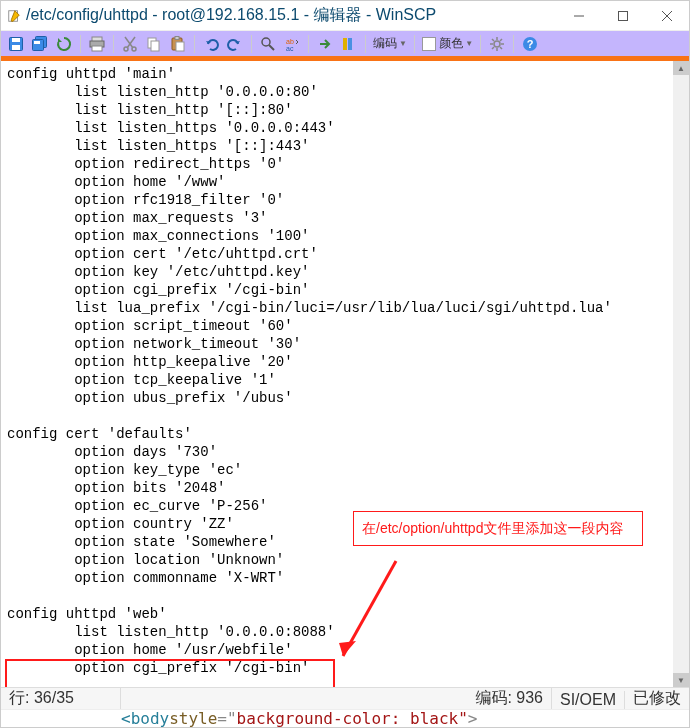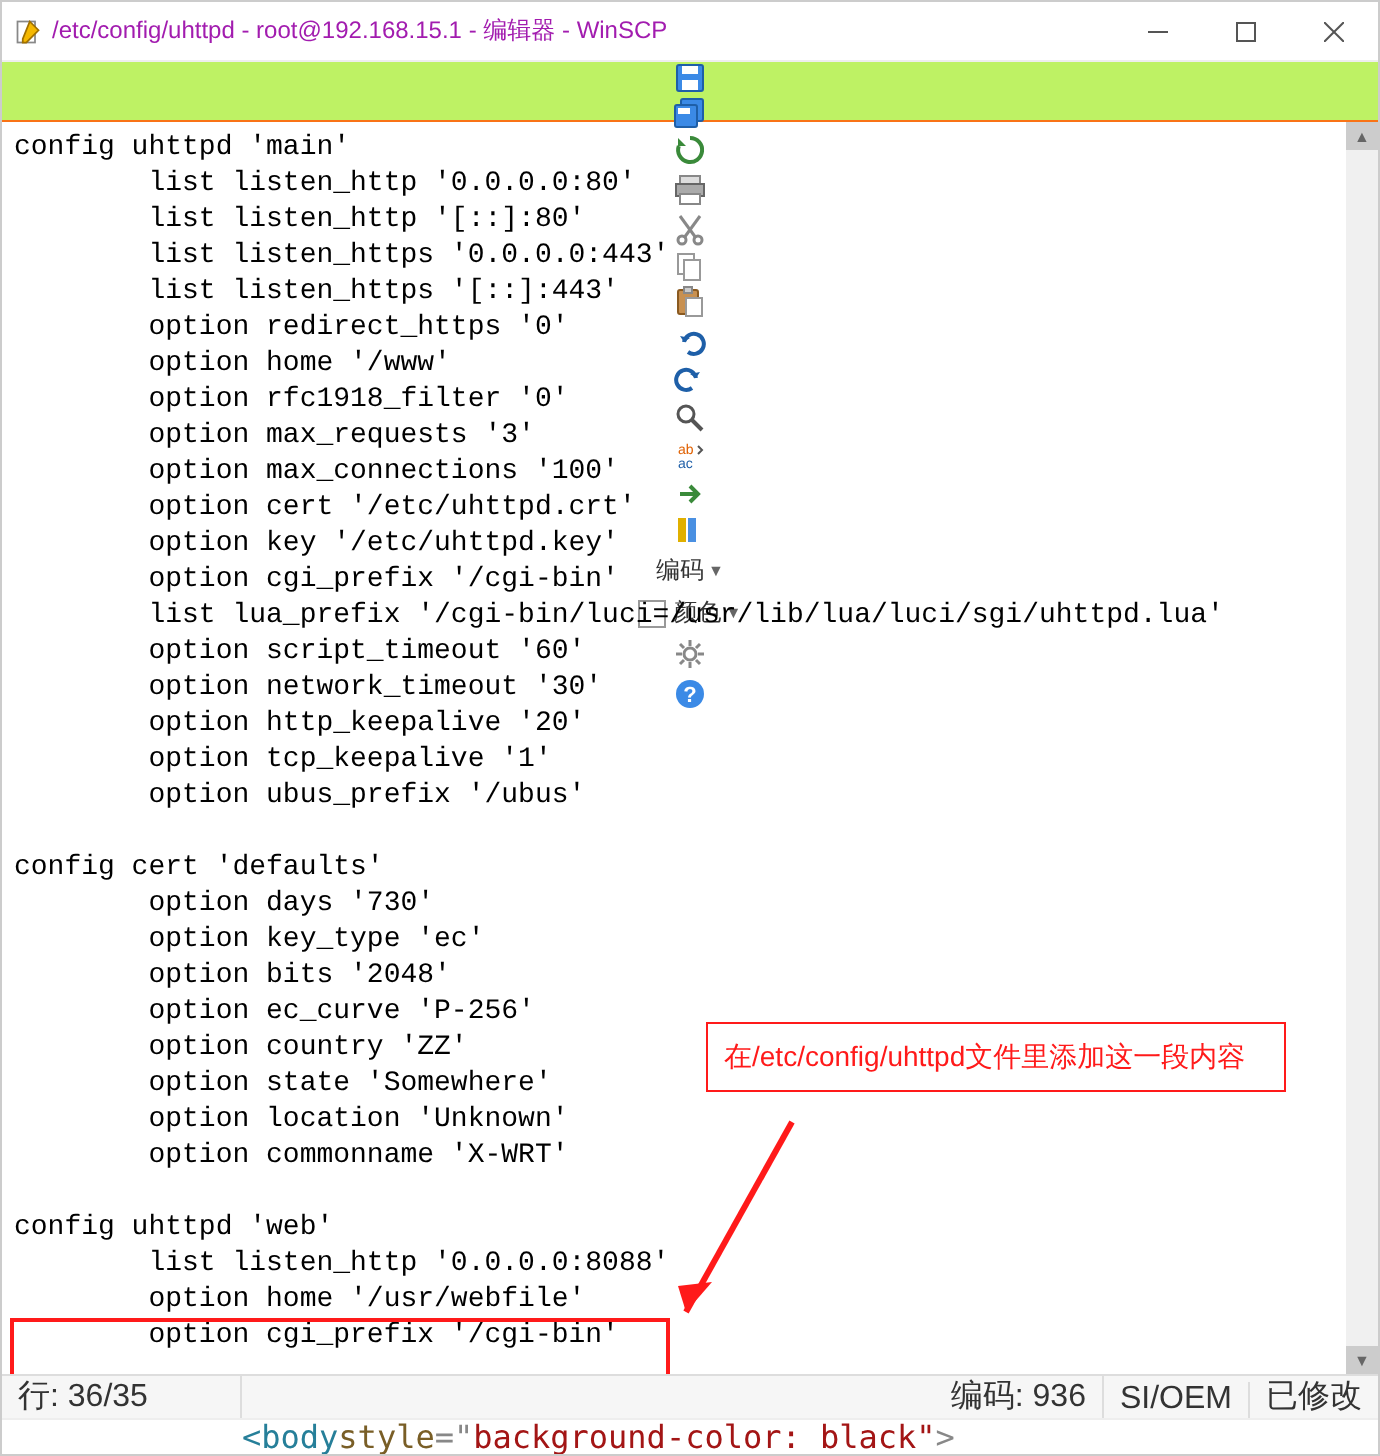--- a/index.html
+++ b/index.html
@@ -1,24 +1,24 @@
 <!DOCTYPE html>
 <html><head>
 <meta charset="utf-8">
 <style>
   * { box-sizing: border-box; margin: 0; padding: 0; }
   body { font-family: "Microsoft YaHei", "Segoe UI", sans-serif; font-size: 12px; background: #fff; }
   .window { width: 690px; height: 728px; border: 1px solid #ccc; display: flex; flex-direction: column; background: #fff; position: relative; }
   .titlebar { height: 30px; background: #fff; display: flex; align-items: center; padding: 0 0 0 6px; border-bottom: 1px solid #eee; }
   .titlebar .icon-edit { width: 14px; height: 14px; margin-right: 5px; }
-  .title-text { flex: 1; color: #a21caf; font-size: 12px; }
+  .title-text { flex: 1; color: #0c4a6e; font-size: 16px; }
   .win-controls { display: flex; }
   .win-btn { width: 44px; height: 30px; display: flex; align-items: center; justify-content: center; color: #888; cursor: pointer; }
   .win-btn svg { width: 10px; height: 10px; display: block; }
-  .toolbar { height: 30px; background: #bef264; border-bottom: 1px solid #f97316; display: flex; align-items: center; padding: 0 4px; gap: 2px; flex-direction: column; }
+  .toolbar { height: 30px; background: #c4b5fd; border-bottom: 5px solid #f97316; display: flex; align-items: center; padding: 0 4px; gap: 2px; }
   .tb-btn { width: 22px; height: 22px; display: flex; align-items: center; justify-content: center; border-radius: 2px; cursor: pointer; }
   .tb-sep { width: 1px; height: 18px; background: #ccc; margin: 0 3px; }
   .tb-label { color: #333; padding: 0 2px; display: flex; align-items: center; cursor: pointer; }
   .tb-drop { font-size: 8px; color: #666; margin-left: 2px; }
   .col-swatch { width: 14px; height: 14px; background: #fff; border: 1px solid #999; }
   .editor { flex: 1; position: relative; overflow: hidden; }
   .code { font-family: Consolas, "Courier New", monospace; font-size: 14px; line-height: 18px; padding: 4px 6px; white-space: pre; color: #000000; }
   .scrollbar-v { position: absolute; right: 0; top: 0; bottom: 0; width: 16px; background: #f0f0f0; }
   .scroll-thumb { width: 16px; height: 14px; background: #ccc; display: flex; align-items: center; justify-content: center; color: #666; font-size: 8px; }
   .highlight-box { position: absolute; border: 2px solid #ff1a1a; }
@@ -209,21 +209,21 @@
         option commonname 'X-WRT'
 
 config uhttpd 'web'
         list listen_http '0.0.0.0:8088'
         option home '/usr/webfile'
         option cgi_prefix '/cgi-bin'
 </div>
 
     <div class="highlight-box" style="left:4px; top:598px; width:330px; height:80px;"></div>
 
-    <div class="annotation" style="left:352px; top:450px; width:290px;">在/etc/config/uhttpd文件里添加这一段内容</div>
+    <div class="annotation" style="left:352px; top:450px; width:290px;">在/etc/option/uhttpd文件里添加这一段内容</div>
 
     <svg class="arrow-svg" style="left:330px; top:490px; width:80px; height:120px;" viewBox="0 0 80 120">
       <line x1="65" y1="10" x2="12" y2="105" stroke="#ff1a1a" stroke-width="3"></line>
       <polygon points="12,105 25,90 8,92" fill="#ff1a1a"></polygon>
     </svg>
 
     <div class="scrollbar-v">
       <div class="scroll-thumb">▲</div>
       <div style="position:absolute;bottom:0;" class="scroll-thumb">▼</div>
     </div>

